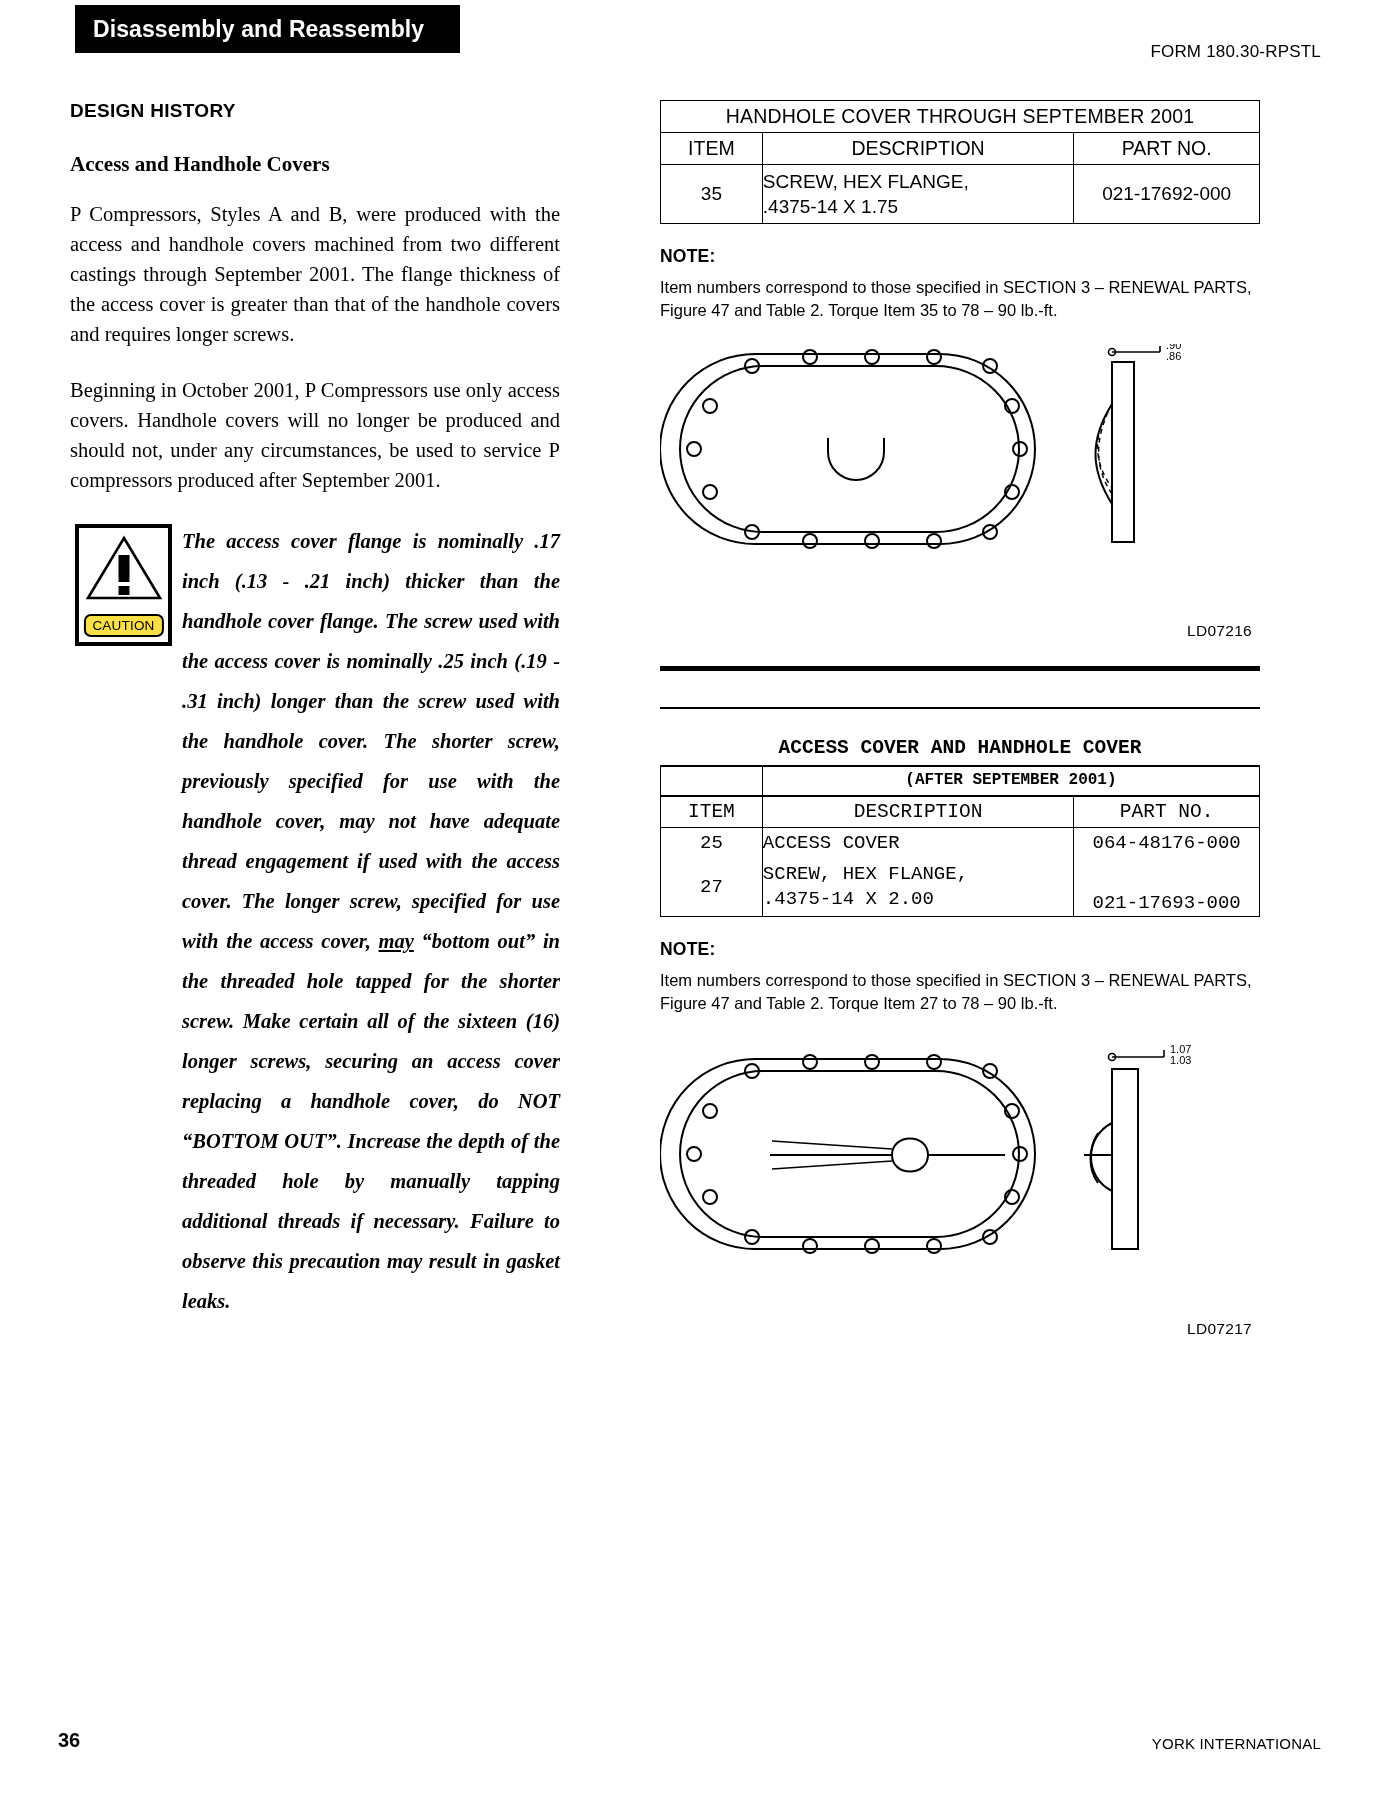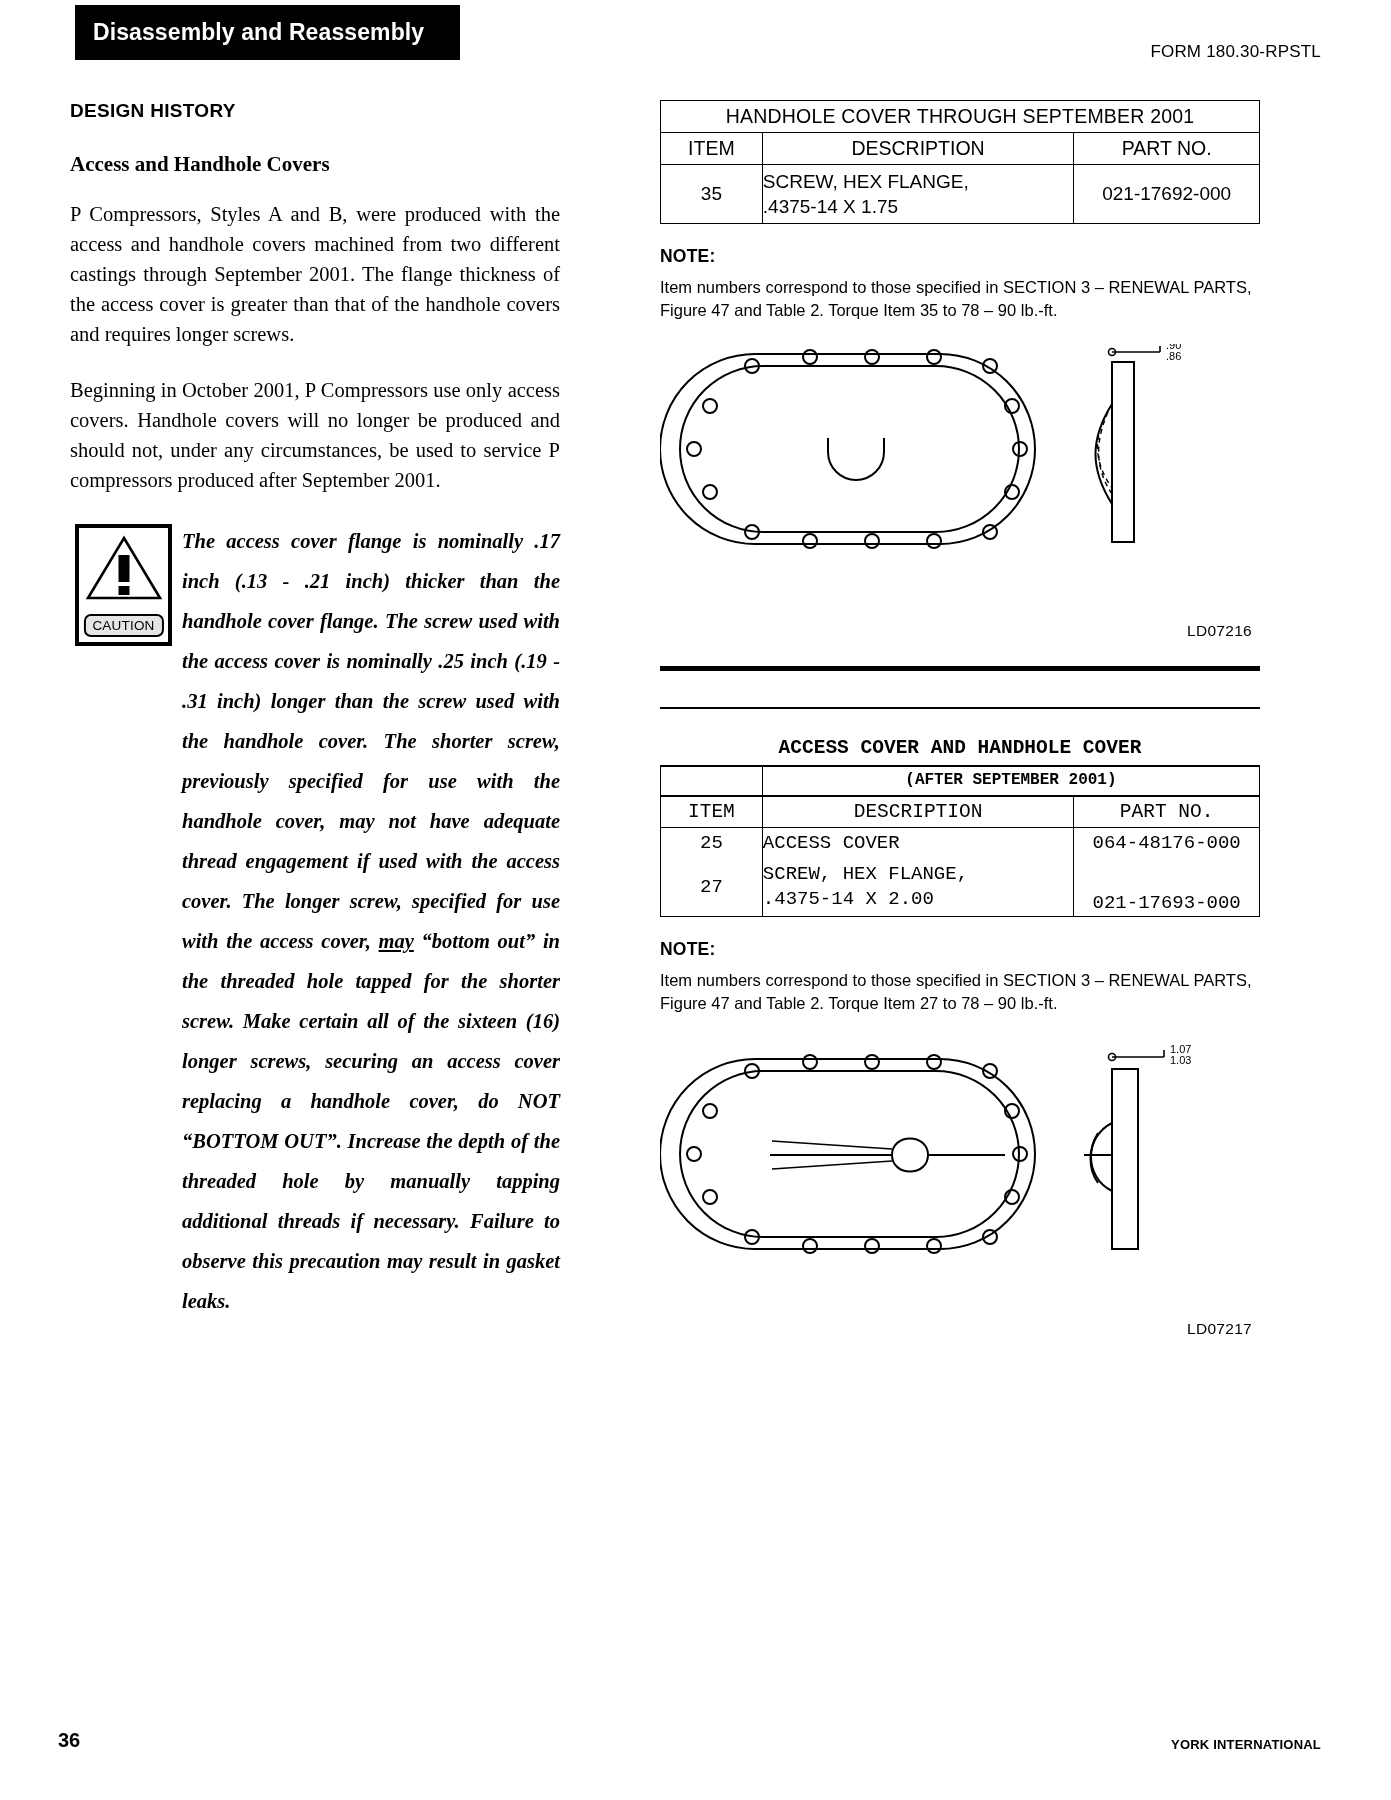--- a/index.html
+++ b/index.html
@@ -11,21 +11,21 @@
     font-family: "Liberation Sans", sans-serif;
     color: #000000;
     position: relative;
     overflow: hidden;
   }
 
   
   #header-banner {
     position: absolute;
     left: 75px; top: 5px;
-    width: 385px; height: 55px;
+    width: 385px; height: 48px;
     background: #000000;
     display: flex; align-items: center;
   }
   #header-banner .title {
     color: #ffffff;
     font-size: 23px;
     font-weight: bold;
     padding-left: 18px;
     letter-spacing: .1px;
   }
@@ -92,21 +92,21 @@
   }
   #caution-label {
     position: absolute;
     left: 50%;
     transform: translateX(-50%);
     bottom: 5px;
     border: 2px solid #000;
     border-radius: 7px;
     font-size: 13.5px;
     padding: 2px 7px 2px 7px;
-    background: #e5e5e5;
+    background: #fde047;
     white-space: nowrap;
     letter-spacing: .2px;
   }
   #caution-text {
     margin-left: 112px;
     font-family: "Liberation Serif", serif;
     font-weight: bold;
     font-style: italic;
     font-size: 20.5px;
     line-height: 40px;
@@ -189,23 +189,22 @@
   
   #page-number {
     position: absolute;
     left: 58px; bottom: 48px;
     font-size: 20px;
     font-weight: bold;
   }
   #footer-company {
     position: absolute;
     right: 70px; bottom: 48px;
-    font-size: 13px;
-    letter-spacing: .2px;
-    font-weight: bold;
+    font-size: 15px;
+    letter-spacing: .2px;
   }
 </style>
 </head>
 <body>
 
 <div id="header-banner">
   <span class="title">Disassembly and Reassembly</span>
 </div>
 <div id="form-number">FORM 180.30-RPSTL</div>
 

